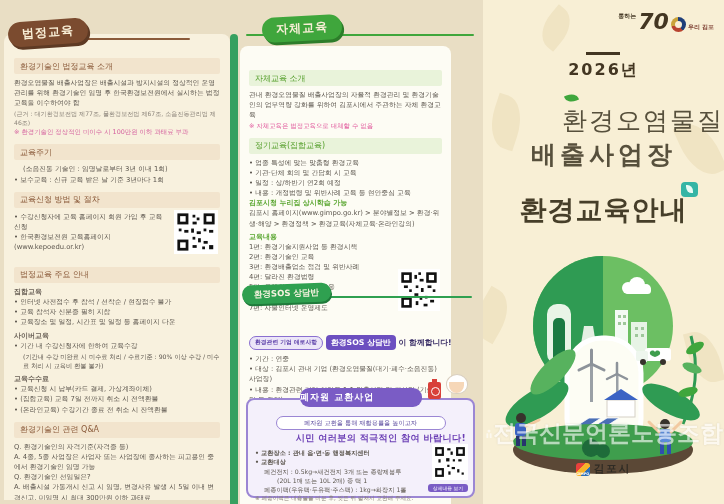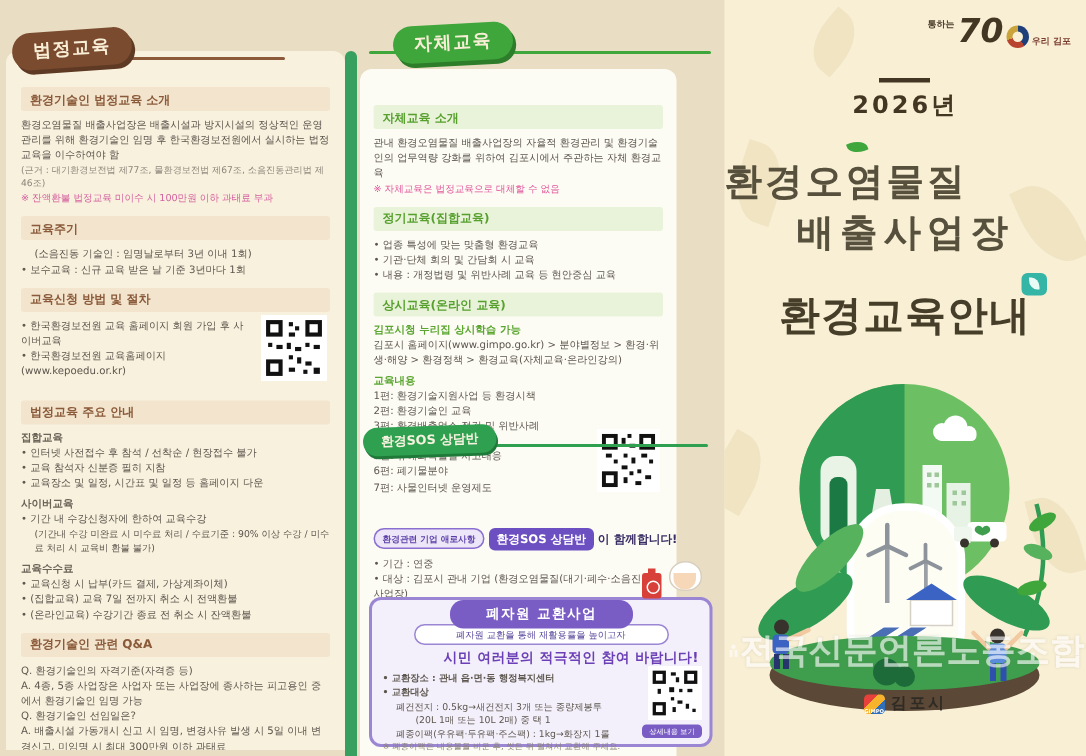--- a/index.html
+++ b/index.html
@@ -21,21 +21,21 @@
     border-radius:13px; padding:4px 14px; font-size:12px; letter-spacing:1px; }
   .ribbon-legal { left:8px; top:20px; background:#7b4b2f; transform:rotate(-4deg);
     box-shadow:2px 3px 0 #5e3a24; }
   .ribbon-self { left:262px; top:16px; background:#3fa63c; transform:rotate(-3deg);
     box-shadow:2px 3px 0 #2d7d2a; }
   .swoosh { position:absolute; height:2px; border-radius:2px; z-index:4; }
   .swoosh-legal { left:60px; top:38px; width:130px; background:#8a5a3a; }
   .swoosh-self { left:246px; top:34px; width:228px; background:#3fa63c; }
 
   
-  .sec-h { background:#f2e4cd; color:#8a5a3a; font-weight:bold; font-size:8px;
+  .sec-h { background:#f2e4cd; color:#8a5a3a; font-weight:normal; font-size:8px;
     padding:2.5px 6px; border-radius:2px; margin:7px 0 4px 0; }
   .b { font-size:6.8px; color:#5c564e; line-height:1.5; }
   .bullet::before { content:"• "; color:#5c564e; }
   .sub { font-size:7px; color:#6b6258; font-weight:bold; margin-top:4px; }
   .ind { padding-left:9px; }
   .note-pink { color:#d45f9d; font-size:6.4px; line-height:1.5; margin-top:1px; }
   .small-law { color:#8d867c; font-size:6.1px; line-height:1.5; }
   .qr { background:#fff; border:2px solid #fff; }
   .apply-wrap { position:relative; min-height:48px; }
   .apply-qr { position:absolute; right:2px; top:-2px; }
@@ -56,22 +56,22 @@
   .sos-badge { border:1px solid #8a6fd0; background:#ece6f8; color:#5b3fa8; font-size:5.8px;
     font-weight:bold; padding:1.5px 5px; border-radius:8px; white-space:nowrap; }
   .sos-name { background:#6c4fc0; color:#fff; font-weight:bold; font-size:7.8px;
     padding:2px 5px; border-radius:4px; white-space:nowrap; }
   .sos-tail { color:#3a2e66; font-weight:bold; font-size:7.8px; white-space:nowrap; }
 
   
   .waste-box { position:absolute; left:246px; top:398px; width:229px; height:100px;
     border:2px solid #9b86d4; background:#f4f0fb; border-radius:8px; padding:16px 7px 4px 7px; }
   .waste-banner { position:absolute; left:300px; top:388px; width:122px; background:#7a5cc5;
-    color:#fff; font-weight:bold; font-size:9px; text-align:center; padding:3px 0;
-    border-radius:9px; z-index:7; letter-spacing:1px;margin-top:12px; }
+    color:#fff; font-weight:bold; font-size:9px; text-align:left; padding:3px 0;
+    border-radius:9px; z-index:7; letter-spacing:1px; }
   .waste-slogan { border:1px solid #9b86d4; border-radius:9px; background:#fff; color:#5b4a9e;
     font-size:6.2px; text-align:center; padding:1.5px 0; width:170px; margin:0 auto 2px auto; }
   .waste-head { color:#6b3fb5; font-weight:bold; font-size:9.2px; text-align:right;
     margin-bottom:3px; letter-spacing:0.3px; }
   .waste-box .b { font-size:6.2px; }
   .waste-qr { position:absolute; right:5px; bottom:16px; }
   .waste-qr-cap { position:absolute; right:5px; bottom:4px; width:40px; background:#7a5cc5;
     color:#fff; font-size:4.8px; text-align:center; border-radius:3px; padding:1px 0; }
   .battery { position:absolute; left:428px; top:382px; width:13px; height:17px; background:#d8403a;
     border-radius:2px; z-index:8; }
@@ -89,22 +89,22 @@
   .anni .pre { font-size:6px; color:#4a3e2a; font-weight:bold; align-self:flex-start; }
   .anni .seven { font-size:22px; font-weight:bold; color:#433622; line-height:0.9; font-style:italic; }
   .anni .zero { width:15px; height:15px; border-radius:50%;
     background:conic-gradient(#1f3f7a 0 40%, #b8432f 40% 70%, #caa33a 70% 100%); position:relative; }
   .anni .zero::after { content:""; position:absolute; left:4px; top:4px; width:7px; height:7px;
     border-radius:50%; background:#f8efd5; }
   .anni .suf { font-size:6px; color:#7a3b2e; font-weight:bold; }
   .cover-rule { position:absolute; left:103px; top:52px; width:34px; height:3px; background:#433622; }
   .cover-year { position:absolute; left:0; top:60px; width:100%; text-align:center;
     font-size:16px; font-weight:bold; color:#433622; letter-spacing:2px; }
-  .cover-t1 { position:absolute; left:0; top:104px; width:100%; text-align:left;
-    font-size:25px; font-weight:bold; color:#57503c; letter-spacing:2px; }
+  .cover-t1 { position:absolute; left:0; top:104px; width:100%; text-align:right;
+    font-size:25px; font-weight:normal; color:#57503c; letter-spacing:2px; }
   .cover-t2 { position:absolute; left:0; top:138px; width:100%; text-align:center;
     font-size:25px; font-weight:bold; color:#57503c; letter-spacing:4px; }
   .cover-t3 { position:absolute; left:0; top:192px; width:100%; text-align:center;
     font-size:27px; font-weight:bold; color:#463e29; letter-spacing:1px; }
   .leaf-t1 { position:absolute; left:82px; top:94px; width:13px; height:8px; background:#3fa63c;
     border-radius:0 80% 0 80%; transform:rotate(-20deg); }
   .bubble-leaf { position:absolute; right:26px; top:182px; width:17px; height:15px;
     background:#35b5a5; border-radius:4px; }
   .bubble-leaf::after { content:""; position:absolute; left:5px; top:3px; width:7px; height:8px;
     background:#e8fbf5; border-radius:0 80% 0 80%; }
@@ -125,29 +125,29 @@
 
 <div class="page">
 
   <div class="swoosh swoosh-legal"></div>
   <div class="ribbon ribbon-legal">법정교육</div>
 
   <div class="card-left">
     <div class="sec-h" style="margin-top:0">환경기술인 법정교육 소개</div>
     <div class="b">환경오염물질 배출사업장은 배출시설과 방지시설의 정상적인 운영관리를 위해 환경기술인 임명 후 한국환경보전원에서 실시하는 법정교육을 이수하여야 함</div>
     <div class="small-law">(근거 : 대기환경보전법 제77조, 물환경보전법 제67조, 소음진동관리법 제46조)</div>
-    <div class="note-pink">※ 잔액환불 법정교육 미이수 시 100만원 이하 과태료 부과</div>
+    <div class="note-pink">※ 환경기술인 정상적인 미이수 시 100만원 이하 과태료 부과</div>
 
     <div class="sec-h">교육주기</div>
     <div class="b ind">(소음진동 기술인 : 임명날로부터 3년 이내 1회)</div>
     <div class="b bullet">보수교육 : 신규 교육 받은 날 기준 3년마다 1회</div>
 
     <div class="sec-h">교육신청 방법 및 절차</div>
     <div class="apply-wrap">
-      <div class="b bullet" style="width:155px">한국환경보전원 교육 홈페이지 회원 가입 후 사이버교육</div>
+      <div class="b bullet" style="width:155px">수강신청자에 교육 홈페이지 회원 가입 후 교육신청</div>
       <div class="b bullet" style="width:155px">한국환경보전원 교육홈페이지(www.kepoedu.or.kr)</div>
       <svg class="qr apply-qr" width="44" height="44" viewBox="0 0 29 29">
         <rect width="29" height="29" fill="#fff"></rect>
         <g fill="#111">
           <rect x="1" y="1" width="8" height="8"></rect>
             <rect x="20" y="1" width="8" height="8"></rect>
             <rect x="1" y="20" width="8" height="8"></rect>
           <rect x="3" y="3" width="4" height="4" fill="#fff"></rect>
             <rect x="22" y="3" width="4" height="4" fill="#fff"></rect>
             <rect x="3" y="22" width="4" height="4" fill="#fff"></rect>
@@ -197,23 +197,23 @@
   <div class="ribbon ribbon-self">자체교육</div>
 
   <div class="card-mid">
     <div class="sec-h green" style="margin-top:0">자체교육 소개</div>
     <div class="b">관내 환경오염물질 배출사업장의 자율적 환경관리 및 환경기술인의 업무역량 강화를 위하여 김포시에서 주관하는 자체 환경교육</div>
     <div class="note-pink2">※ 자체교육은 법정교육으로 대체할 수 없음</div>
 
     <div class="sec-h green">정기교육(집합교육)</div>
     <div class="b bullet">업종 특성에 맞는 맞춤형 환경교육</div>
     <div class="b bullet">기관·단체 회의 및 간담회 시 교육</div>
+    <div class="b bullet">일정 : 상/하반기 연2회 예정</div>
     <div class="b bullet">내용 : 개정법령 및 위반사례 교육 등 현안중심 교육</div>
 
-    <div class="sec-h green">상시교육(온라인 교육)</div>
     <div class="online-wrap">
       <div class="g-sub" style="margin-top:0">김포시청 누리집 상시학습 가능</div>
       <div class="b">김포시 홈페이지(www.gimpo.go.kr) &gt; 분야별정보 &gt; 환경·위생·해양 &gt; 환경정책 &gt; 환경교육(자체교육·온라인강의)</div>
       <div class="g-sub">교육내용</div>
       <div class="b">1편: 환경기술지원사업 등 환경시책</div>
       <div class="b">2편: 환경기술인 교육</div>
       <div class="b">3편: 환경배출업소 점검 및 위반사례</div>
       <div class="b">4편: 달라진 환경법령</div>
       <div class="b">5편: 유해화학물질 사고대응</div>
       <div class="b">6편: 폐기물분야</div>

